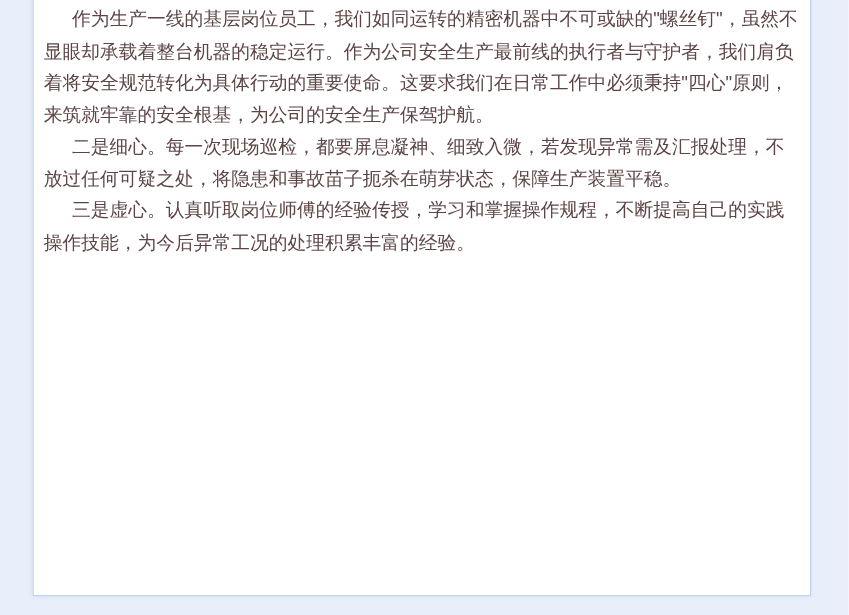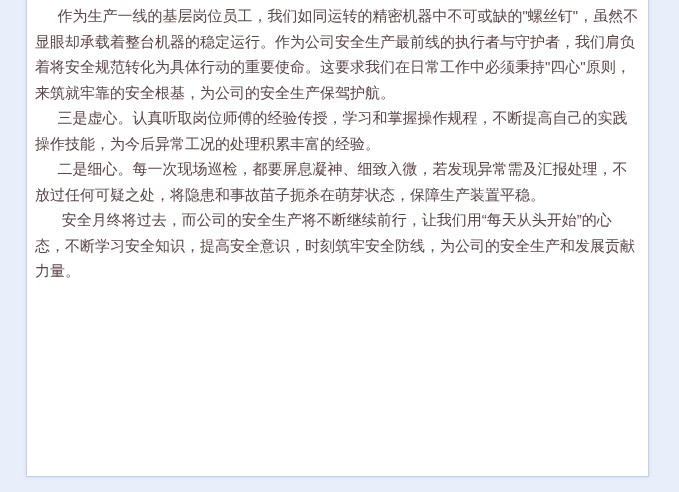--- a/index.html
+++ b/index.html
@@ -31,17 +31,16 @@
     text-indent: 1.5em;
     word-break: break-all;
   }
 </style>
 </head>
 <body>
 
 <div class="page">
   <div class="card">
     <p>作为生产一线的基层岗位员工，我们如同运转的精密机器中不可或缺的"螺丝钉"，虽然不显眼却承载着整台机器的稳定运行。作为公司安全生产最前线的执行者与守护者，我们肩负着将安全规范转化为具体行动的重要使命。这要求我们在日常工作中必须秉持"四心"原则，来筑就牢靠的安全根基，为公司的安全生产保驾护航。</p>
+    <p>二是细心。每一次现场巡检，都要屏息凝神、细致入微，若发现异常需及汇报处理，不放过任何可疑之处，将隐患和事故苗子扼杀在萌芽状态，保障生产装置平稳。</p>
     <p>三是虚心。认真听取岗位师傅的经验传授，学习和掌握操作规程，不断提高自己的实践操作技能，为今后异常工况的处理积累丰富的经验。</p>
-    <p>二是细心。每一次现场巡检，都要屏息凝神、细致入微，若发现异常需及汇报处理，不放过任何可疑之处，将隐患和事故苗子扼杀在萌芽状态，保障生产装置平稳。</p>
-    <p>&nbsp;安全月终将过去，而公司的安全生产将不断继续前行，让我们用“每天从头开始”的心态，不断学习安全知识，提高安全意识，时刻筑牢安全防线，为公司的安全生产和发展贡献力量。</p>
   </div>
 </div>
 
 </body></html>

